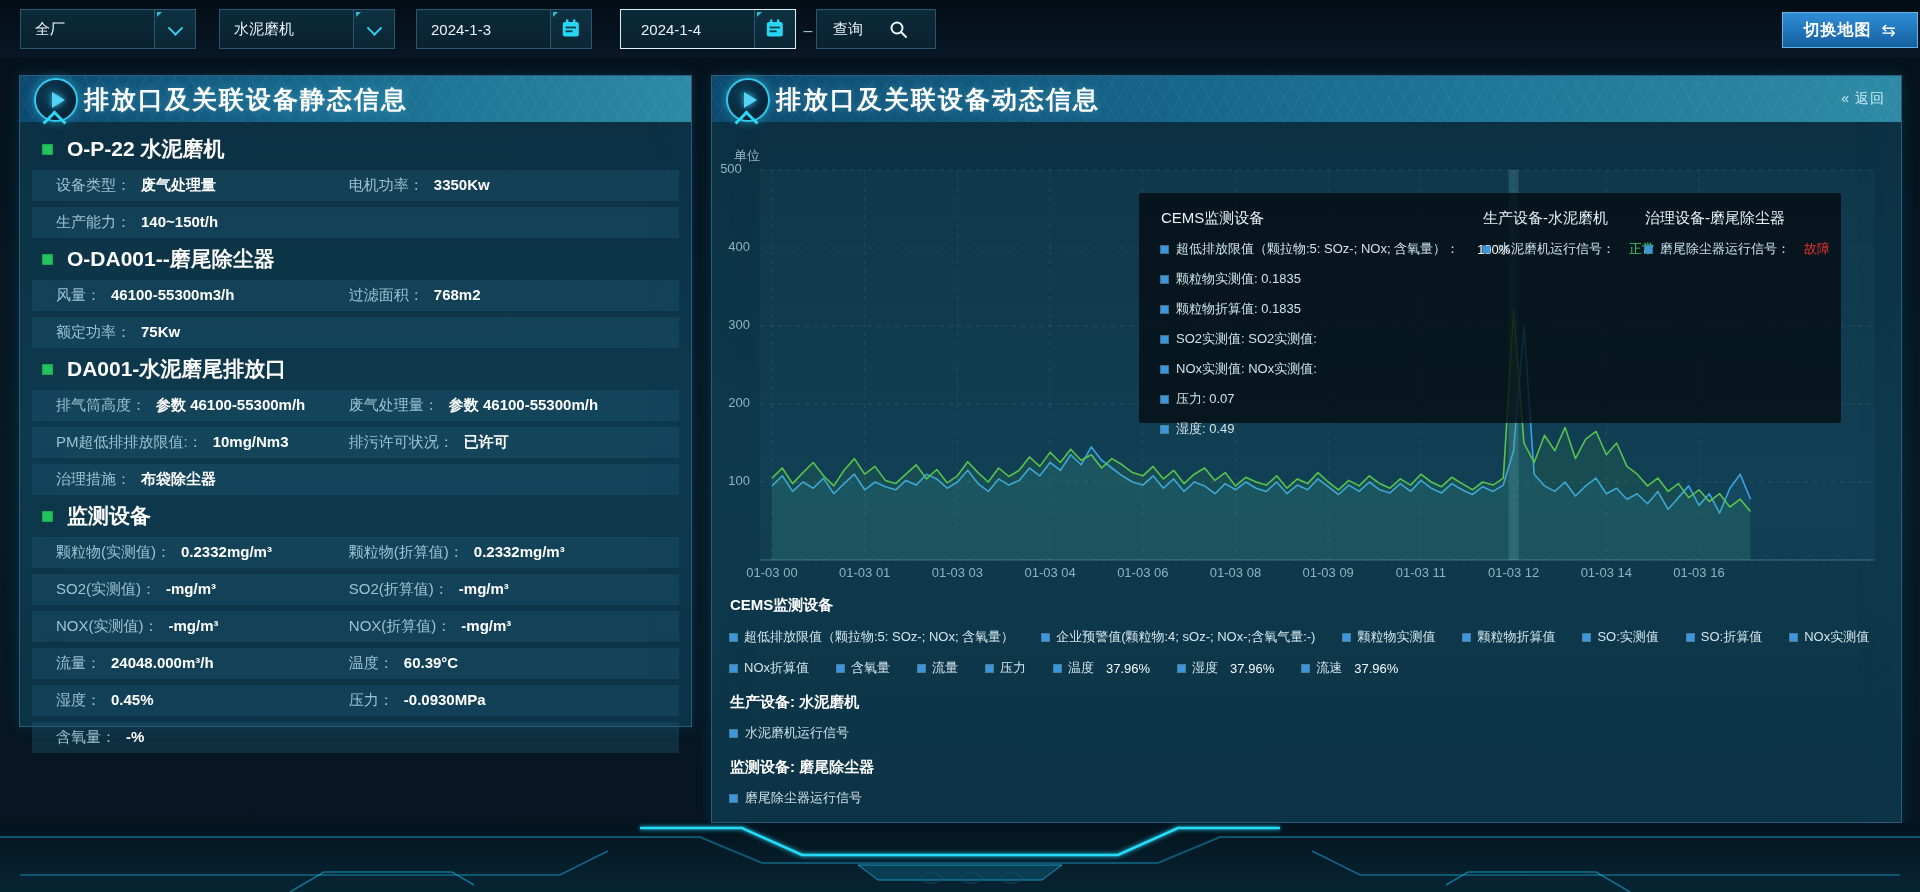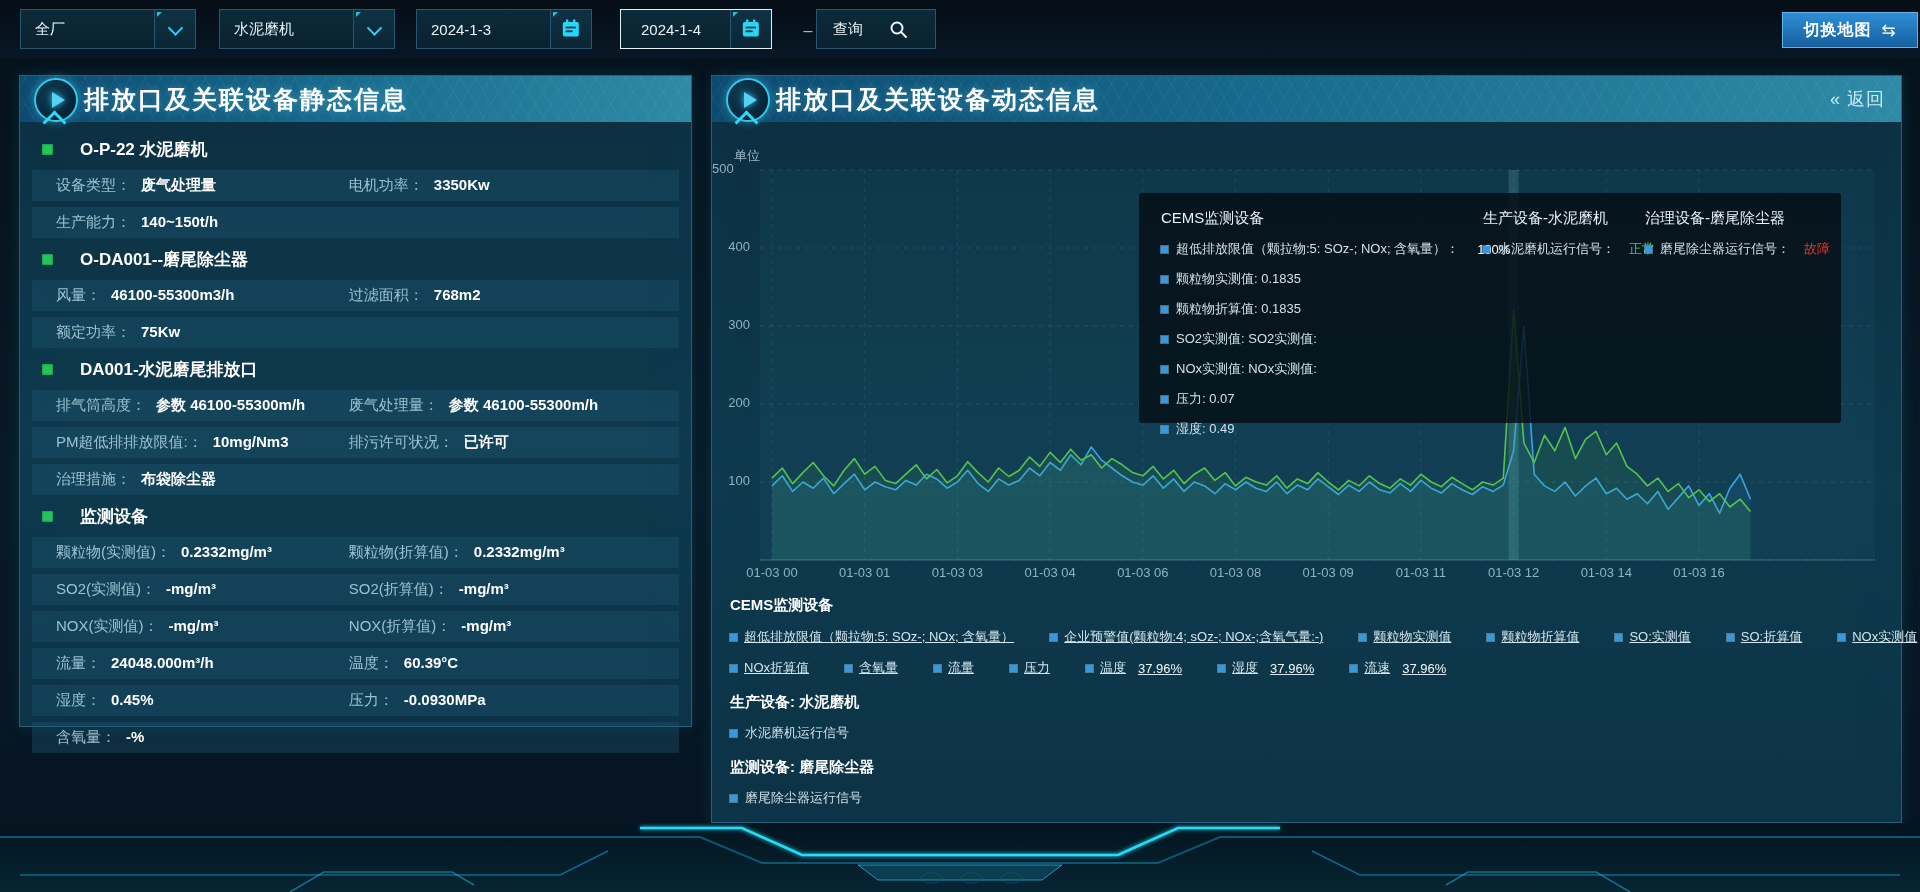--- a/index.html
+++ b/index.html
@@ -40,24 +40,24 @@
       linear-gradient(90deg,#0d4a70 0%,#176a8d 45%,#2e8aa6 100%);}
   .panel-header h1{margin:0;font-size:25px;font-weight:bold;letter-spacing:2px;color:#fff;
     text-shadow:0 0 8px rgba(120,220,255,.35);}
   .panel-header::after{content:'';position:absolute;left:26px;bottom:-9px;width:14px;height:14px;
     border-left:3px solid #2fd8f5;border-top:3px solid #2fd8f5;transform:rotate(45deg);}
   .play-badge{position:absolute;left:14px;top:2px;width:40px;height:40px;border-radius:50%;
     background:radial-gradient(circle at 35% 35%,#0d3c55,#072337 72%);border:2px solid #35c8ea;
     box-shadow:0 0 10px rgba(53,200,234,.55);display:flex;align-items:center;justify-content:center;}
   .play-tri{width:0;height:0;border-left:13px solid #56d2f5;border-top:8px solid transparent;
     border-bottom:8px solid transparent;margin-left:4px;filter:drop-shadow(0 0 3px #35c8ea);}
-  .back-link{margin-left:auto;margin-right:16px;font-size:18px;color:#c9ecf6;cursor:pointer;letter-spacing:1px;text-align:right;}
+  .back-link{margin-left:auto;margin-right:16px;font-size:14px;color:#c9ecf6;cursor:pointer;letter-spacing:1px;text-align:right;}
   
   .static-body{padding:12px;display:flex;flex-direction:column;gap:6px;}
-  .sec-title{display:flex;align-items:center;gap:27px;height:30px;font-size:17px;font-weight:bold;
+  .sec-title{display:flex;align-items:center;gap:14px;height:30px;font-size:21px;font-weight:bold;
     color:#fff;padding-left:10px;}
   .bullet-sq{width:11px;height:11px;background:#22c55e;box-shadow:inset 0 0 2px #0c5e33;flex:none;}
   .info-row{display:flex;align-items:center;min-height:31px;background:rgba(30,88,114,.38);padding-left:24px;}
   .cell{display:flex;align-items:baseline;width:47%;}
   .cell + .cell{flex:1;width:auto;}
   .lbl{color:#9cc2d1;font-size:15px;margin-right:10px;white-space:nowrap;}
   .val{color:#fff;font-size:15px;font-weight:bold;white-space:nowrap;}
   
   .chart-body{position:absolute;left:0;right:0;top:46px;bottom:0;}
   .unit-label{position:absolute;left:22px;top:25px;font-size:13px;color:#9db9c6;}
@@ -76,21 +76,21 @@
   .tt-title{margin-top:16px;font-size:15px;color:#e9f3f7;}
   .tt-item{margin-top:12px;font-size:13px;color:#cfe2ea;display:flex;align-items:center;white-space:nowrap;}
   .mk{width:7px;height:7px;background:#3b96dc;box-shadow:0 0 0 1px rgba(130,195,240,.5);
     margin-right:8px;flex:none;}
   .tt-val{margin-left:18px;color:#fff;}
   .ok{color:#35d06a;margin-left:14px;}
   .bad{color:#e6352b;margin-left:14px;}
   
   .below{position:absolute;left:18px;right:14px;top:474px;}
   .lg-title{font-size:15px;font-weight:bold;color:#fff;margin-bottom:13px;}
-  .lg-row{display:flex;align-items:center;gap:36px;margin-bottom:13px;font-size:13px;color:#d3e6ee;text-decoration:underline;}
+  .lg-row{display:flex;align-items:center;gap:28px;margin-bottom:13px;font-size:13px;color:#d3e6ee;}
   .lg-item{display:flex;align-items:center;white-space:nowrap;}
   .lg-item .mk{margin-right:7px;}
   .lg-val{margin-left:12px;color:#f2f8fb;}
   .grp-title{font-size:15px;font-weight:bold;color:#fff;margin:16px 0 12px;}
   .grp-row{display:flex;align-items:center;font-size:13px;color:#cfe2ea;margin-bottom:4px;white-space:nowrap;}
   
   .footer-deco{position:absolute;left:0;bottom:0;width:1920px;height:69px;display:block;}
 </style>
 </head>
 <body>
@@ -116,21 +116,21 @@
         <svg width="20" height="20" viewBox="0 0 20 20">
           <rect x="5" y="0.5" width="2.4" height="4" fill="#28d7f4"></rect>
             <rect x="12" y="0.5" width="2.4" height="4" fill="#28d7f4"></rect>
           <rect x="1.8" y="3" width="16" height="14.5" rx="2" fill="#28d7f4"></rect>
           <rect x="4.6" y="7.6" width="10.4" height="1.8" fill="#07394b"></rect>
             <rect x="4.6" y="11.4" width="7" height="1.8" fill="#07394b"></rect>
         </svg>
       </span>
     </div>
     <span class="date-dash">–</span>
-    <div class="ctrl active" style="left:620px;width:152px;padding-left:20px;">
+    <div class="ctrl active" style="left:620px;width:176px;padding-left:20px;">
       <span class="ctrl-text">2024-1-4</span>
       <span class="ctrl-btn">
         <svg width="20" height="20" viewBox="0 0 20 20">
           <rect x="5" y="0.5" width="2.4" height="4" fill="#28d7f4"></rect>
             <rect x="12" y="0.5" width="2.4" height="4" fill="#28d7f4"></rect>
           <rect x="1.8" y="3" width="16" height="14.5" rx="2" fill="#28d7f4"></rect>
           <rect x="4.6" y="7.6" width="10.4" height="1.8" fill="#07394b"></rect>
             <rect x="4.6" y="11.4" width="7" height="1.8" fill="#07394b"></rect>
         </svg>
       </span>
@@ -299,21 +299,21 @@
       <span class="play-badge">
           <i class="play-tri"></i>
         </span>
       <h1>排放口及关联设备动态信息</h1>
       <span class="back-link">« 返回</span>
     </header>
 
     <div class="chart-body">
       <span class="unit-label">单位</span>
       <div class="y-ticks">
-          <span class="ylab" style="top: 39px; width: 38px; text-align: left;">500</span>
+          <span class="ylab" style="top: 39px; width: 38px; text-align: center;">500</span>
           <span class="ylab" style="top: 117px; width: 38px; text-align: right;">400</span>
           <span class="ylab" style="top: 195px; width: 38px; text-align: right;">300</span>
           <span class="ylab" style="top: 273px; width: 38px; text-align: right;">200</span>
           <span class="ylab" style="top: 351px; width: 38px; text-align: right;">100</span>
         </div>
       <svg class="chart-svg" width="1127" height="407" viewBox="0 0 1127 407">
           <rect x="0" y="9" width="1115" height="390" fill="rgba(60,140,170,0.07)"></rect>
           <line x1="0" y1="9" x2="1115" y2="9" stroke="rgba(130,185,205,0.16)" stroke-dasharray="4 5"></line>
           <line x1="0" y1="87" x2="1115" y2="87" stroke="rgba(130,185,205,0.16)" stroke-dasharray="4 5"></line>
           <line x1="0" y1="165" x2="1115" y2="165" stroke="rgba(130,185,205,0.16)" stroke-dasharray="4 5"></line>

